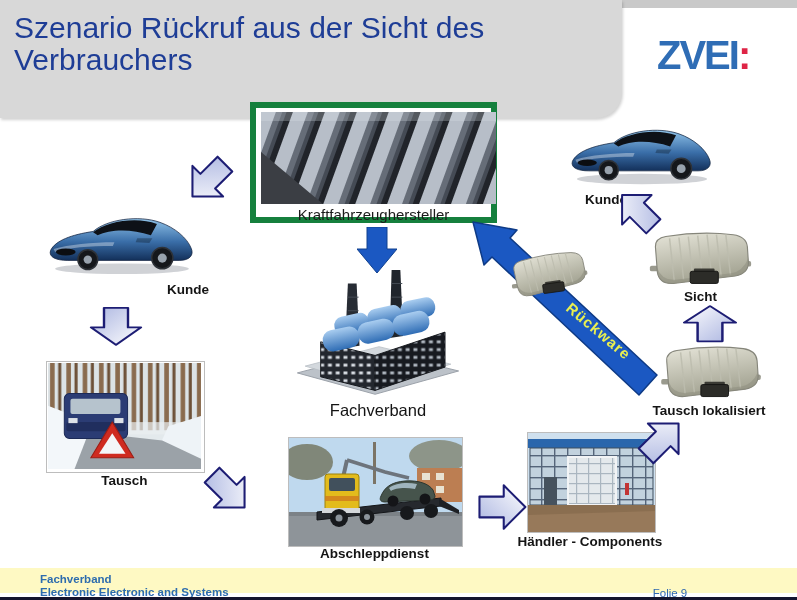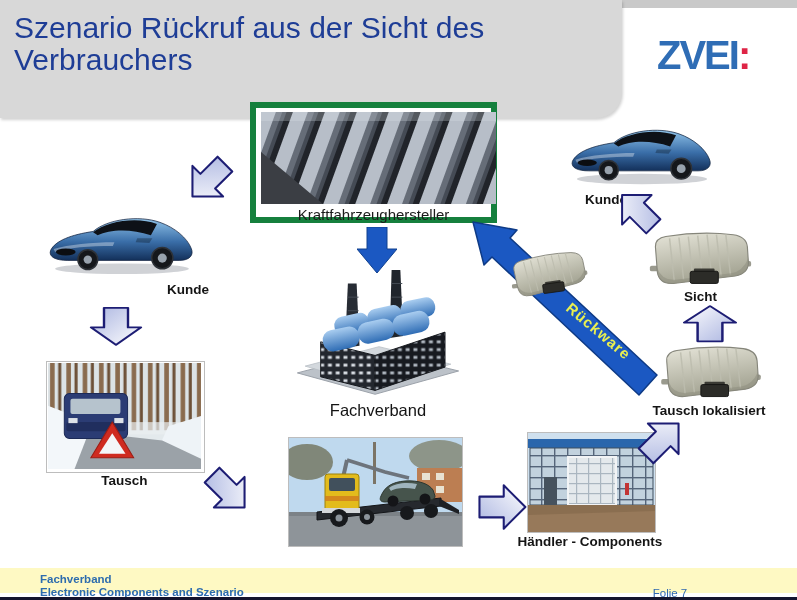--- a/index.html
+++ b/index.html
@@ -284,38 +284,39 @@
 
   <svg class="abs" style="left:202px;top:465px;transform:rotate(135deg)" width="52" height="52" viewBox="0 0 60 60">
       <use href="#blockArrow"></use>
     </svg>
 
   <div class="abs photo" style="left:288px;top:437px;width:173px;height:108px">
     <svg width="173" height="108" viewBox="0 0 173 108" preserveAspectRatio="none">
         <use href="#towScene"></use>
       </svg>
   </div>
+  <div class="abs cap" style="left:288px;top:546px;width:173px">Abschleppdienst</div>
 
   <svg class="abs" style="left:476px;top:479px;transform:rotate(90deg)" width="52" height="56" viewBox="0 0 60 60">
       <use href="#blockArrow"></use>
     </svg>
 
   <div class="abs photo" style="left:527px;top:432px;width:127px;height:99px">
     <svg width="127" height="99" viewBox="0 0 127 99" preserveAspectRatio="none">
         <use href="#workshopScene"></use>
       </svg>
   </div>
   <div class="abs cap" style="left:500px;top:534px;width:180px">Händler - Components</div>
 
   <svg class="abs" style="left:636px;top:414px;transform:rotate(45deg)" width="52" height="52" viewBox="0 0 60 60">
       <use href="#blockArrow"></use>
     </svg>
 
   <div class="abs footer-band">
     <div class="footer-text">
       <div>Fachverband</div>
-      <div>Electronic Components and Szenario</div>
+      <div>Electronic Electronic and Systems</div>
     </div>
-    <div class="folie">Folie 7</div>
+    <div class="folie">Folie 9</div>
   </div>
   <div class="abs bottom-bar"></div>
 
 </div>
 
 </body></html>

